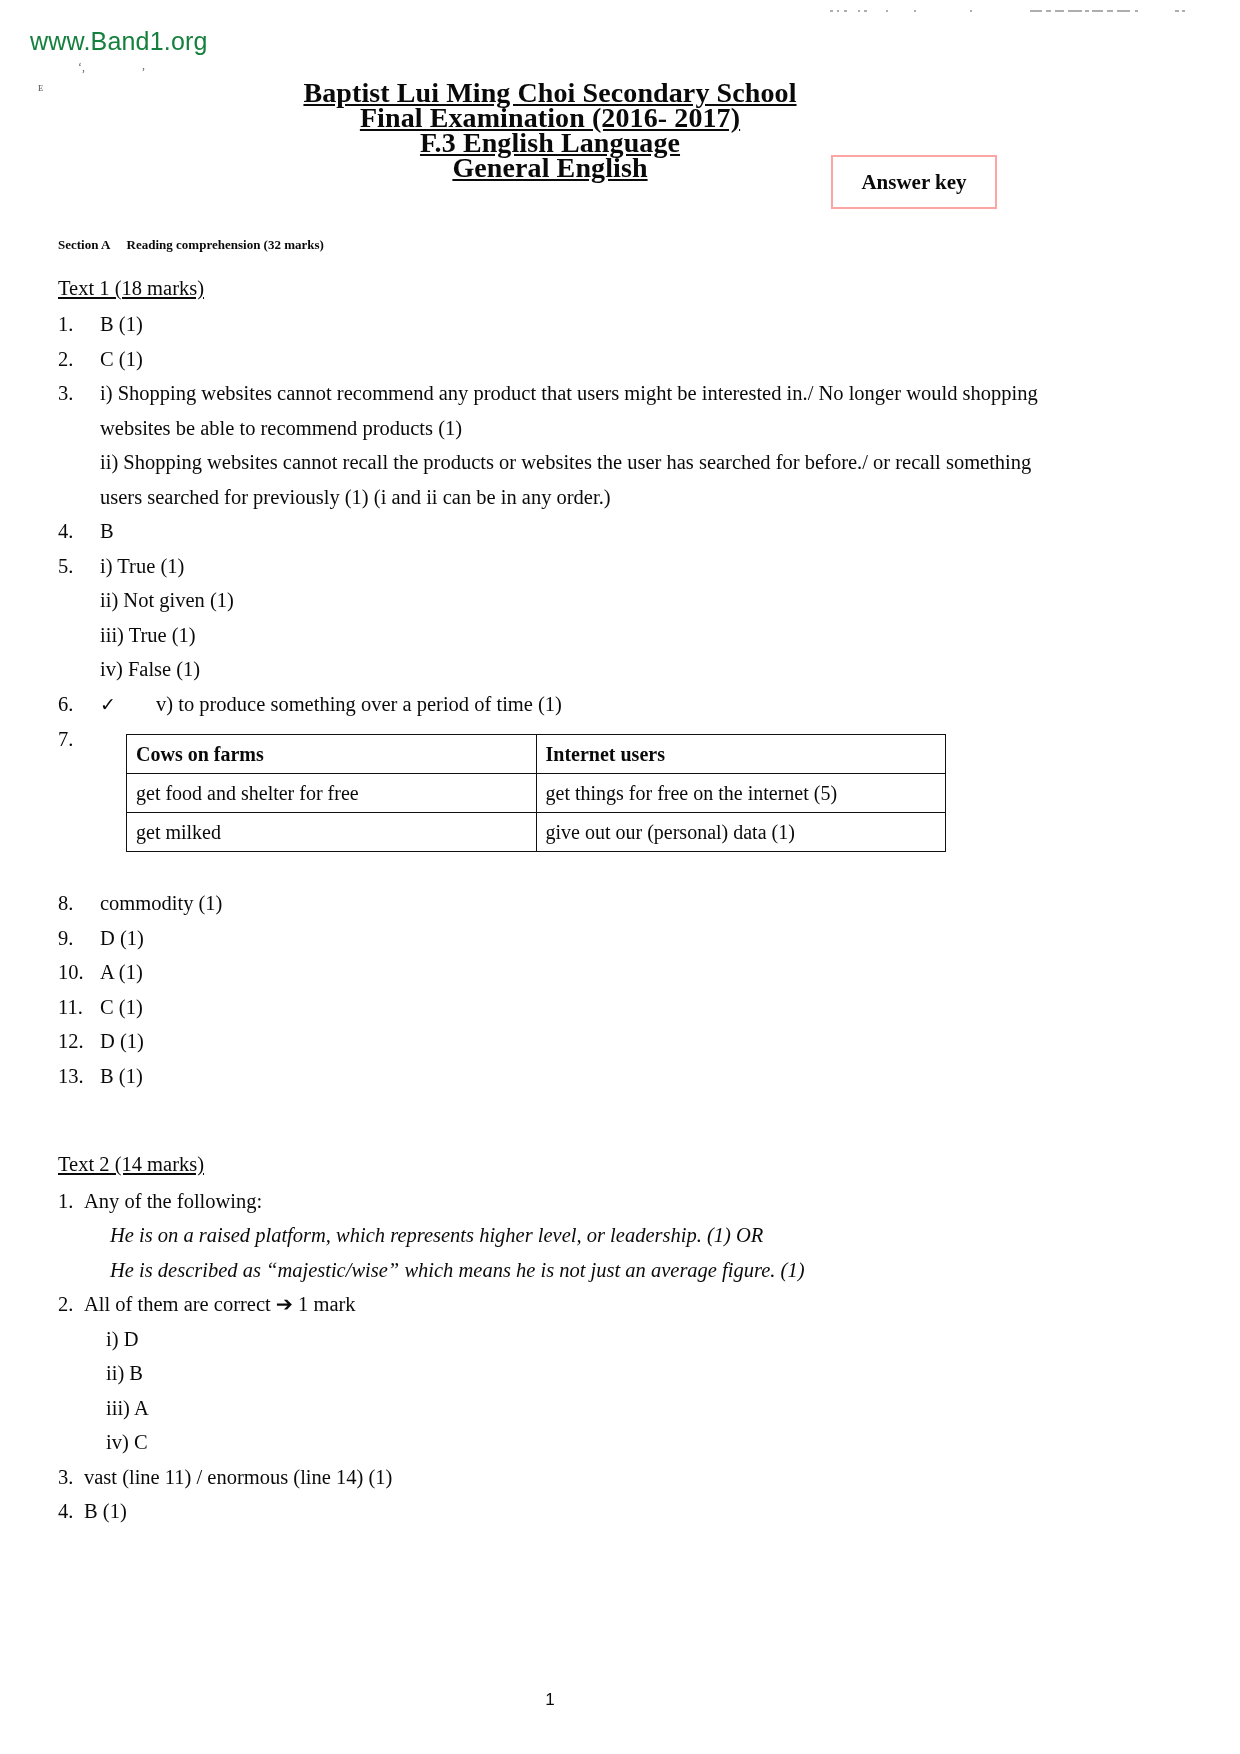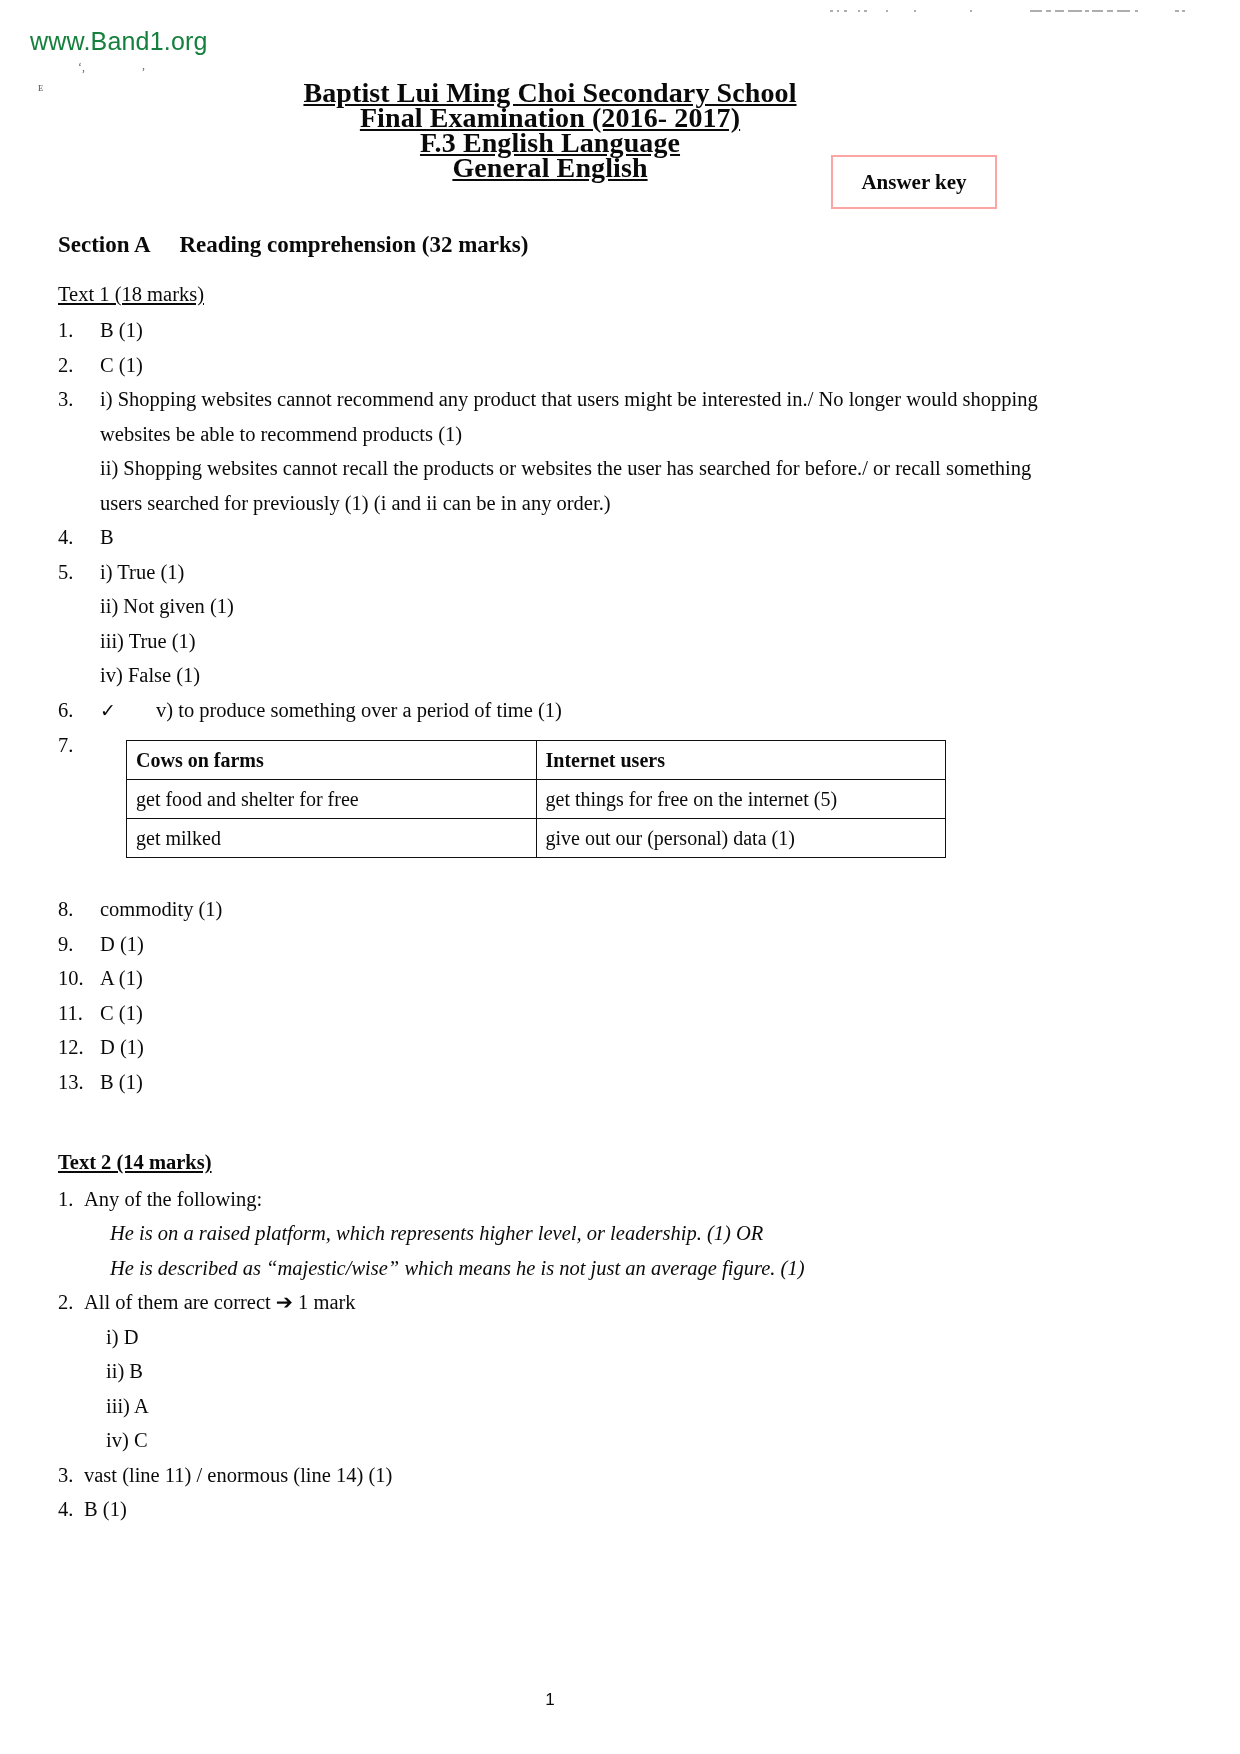--- a/index.html
+++ b/index.html
@@ -90,22 +90,22 @@
     position: absolute;
     left: 58px;
     top: 228px;
     width: 1000px;
     font-size: 20.5px;
     line-height: 34.5px;
   }
 
   .section-head {
     font-weight: bold;
-    font-size: 23px;
-    margin-bottom: 14px;
+    font-size: 13px;
+    margin-bottom: 8px;
     white-space: pre;
   }
   .sub-head {
     text-decoration: underline;
     text-underline-offset: 2px;
     margin-bottom: 2px;
   }
 
   ol.answers {
     list-style: none;
@@ -156,22 +156,21 @@
   }
   table.answer-table th {
     font-weight: bold;
   }
   table.answer-table col.c1 { width: 50%; }
 
   .gap-sm { height: 18px; }
   .gap-md { height: 46px; }
 
   .t2 {
-    margin-top: 0;
-    font-weight: bold;
+    margin-top: 8px;
   }
   ol.answers2 {
     list-style: none;
     margin: 0;
     padding: 0;
   }
   ol.answers2 > li {
     position: relative;
     padding-left: 26px;
   }

